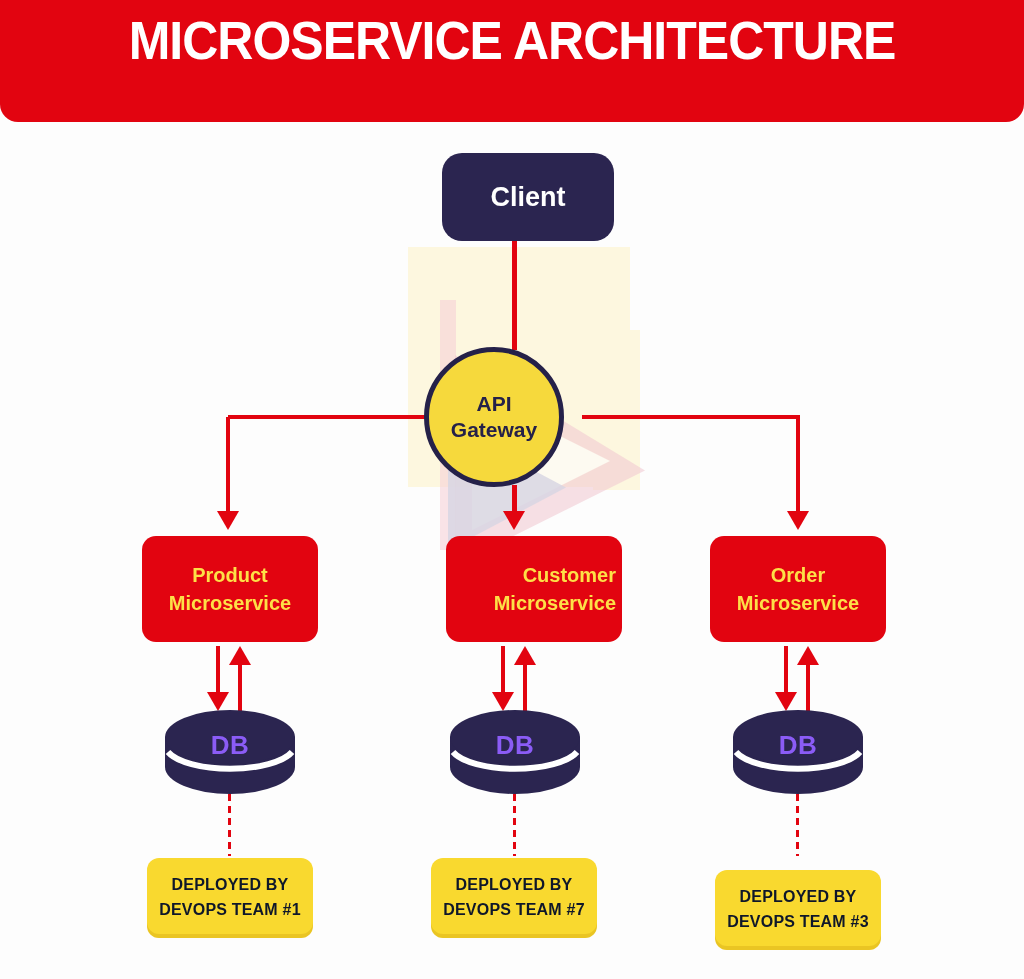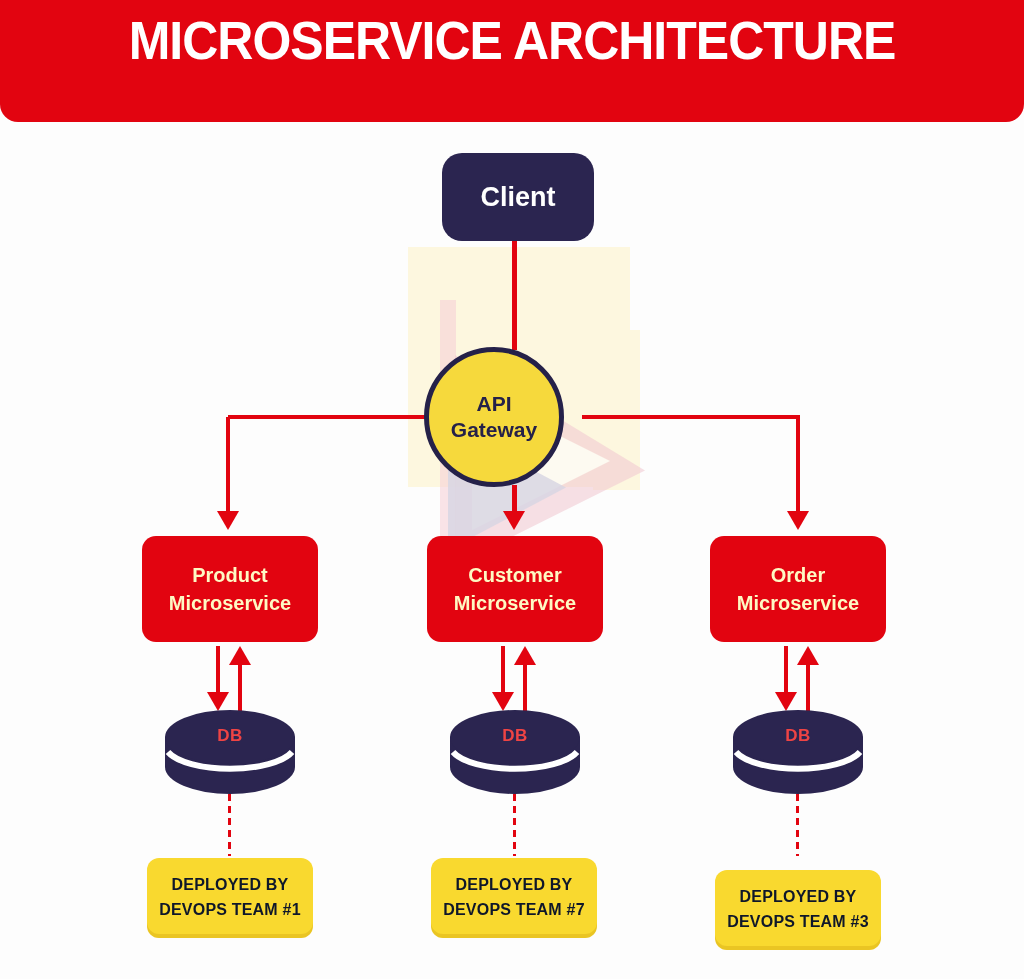--- a/index.html
+++ b/index.html
@@ -64,46 +64,46 @@
     border-left:11px solid transparent;border-right:11px solid transparent;
     border-top:19px solid var(--red);}
   .head-up{width:0;height:0;z-index:2;
     border-left:11px solid transparent;border-right:11px solid transparent;
     border-bottom:19px solid var(--red);}
   .dash-v{width:3px;z-index:1;
     background:repeating-linear-gradient(to bottom,var(--red) 0 7px,transparent 7px 12px);}
 
   
   .client-box{
-    left:442px;top:153px;width:152px;height:88px;
+    left:442px;top:153px;width:172px;height:88px;
     background:var(--navy);border-radius:20px;z-index:3;
     display:flex;align-items:center;justify-content:center;
     color:#fff;font-size:27px;font-weight:bold;
   }
   .gateway-circle{
     left:424px;top:347px;width:140px;height:140px;
     background:#f6d93c;border:5px solid #252149;border-radius:50%;
     z-index:3;
     display:flex;align-items:center;justify-content:center;text-align:center;
     color:#252149;font-size:21px;font-weight:bold;line-height:1.25;
     padding:10px;
   }
   .service-box{
     top:536px;width:176px;height:106px;
     background:var(--red);border-radius:14px;z-index:2;
     display:flex;align-items:center;justify-content:center;text-align:center;
-    color:#fef9c3;font-size:20px;font-weight:bold;line-height:1.4;
+    color:#fde047;font-size:20px;font-weight:bold;line-height:1.4;
     padding:6px;
   }
   .db{top:710px;width:130px;height:84px;z-index:2;}
   .db svg{display:block;width:130px;height:84px;}
   .db-label{
-    position:absolute;left:0;top:0;width:130px;height:52px;
+    position:absolute;left:0;top:9px;width:130px;height:52px;
     display:flex;align-items:center;justify-content:center;
-    color:#ef4444;font-size:17px;font-weight:bold;letter-spacing:.5px;
+    color:#8b5cf6;font-size:26px;font-weight:bold;letter-spacing:.5px;
   }
   .deploy-box{
     top:858px;width:166px;height:80px;
     background:var(--yellow);border-radius:12px;z-index:2;
     box-shadow:inset 0 -4px 0 rgba(190,140,0,.25);
     display:flex;align-items:center;justify-content:center;text-align:center;
     color:#0f172a;font-size:16px;font-weight:bold;line-height:1.55;letter-spacing:.2px;
     padding:4px 8px;
   }
 </style>
@@ -147,21 +147,21 @@
   <svg viewBox="0 0 130 84">
     <path d="M0 27 V57 A65 27 0 0 0 130 57 V27 Z" fill="#2b2550"></path>
     <path d="M3 42 A65 24 0 0 0 127 42" stroke="#ffffff" stroke-width="6" fill="none"></path>
     <ellipse cx="65" cy="27" rx="65" ry="27" fill="#2b2550"></ellipse>
   </svg>
   <div class="db-label">DB</div>
 </div>
 <div class="abs dash-v" style="left:228px;top:794px;height:62px;"></div>
 <div class="abs deploy-box" style="left:147px;">DEPLOYED BY DEVOPS TEAM #1</div>
 
-<div class="abs service-box" style="left:427px;">Customer Microservice</div>
+<div class="abs service-box" style="left:446px;text-align:right;">Customer Microservice</div>
 <div class="abs vline" style="left:501px;top:646px;height:48px;"></div>
 <div class="abs head-down" style="left:492px;top:692px;"></div>
 <div class="abs head-up" style="left:514px;top:646px;"></div>
 <div class="abs vline" style="left:523px;top:663px;height:49px;"></div>
 <div class="abs db" style="left:450px;">
   <svg viewBox="0 0 130 84">
     <path d="M0 27 V57 A65 27 0 0 0 130 57 V27 Z" fill="#2b2550"></path>
     <path d="M3 42 A65 24 0 0 0 127 42" stroke="#ffffff" stroke-width="6" fill="none"></path>
     <ellipse cx="65" cy="27" rx="65" ry="27" fill="#2b2550"></ellipse>
   </svg>

